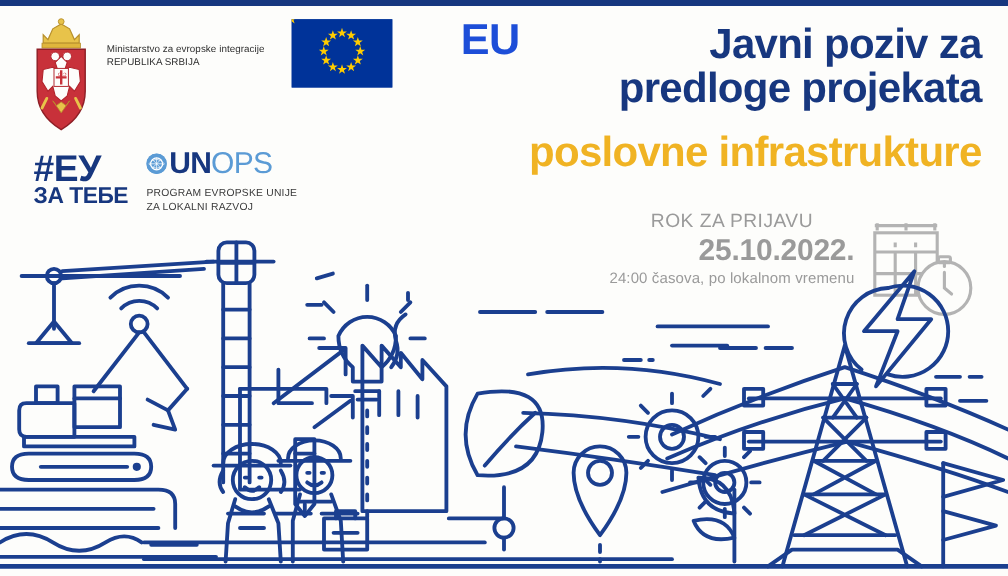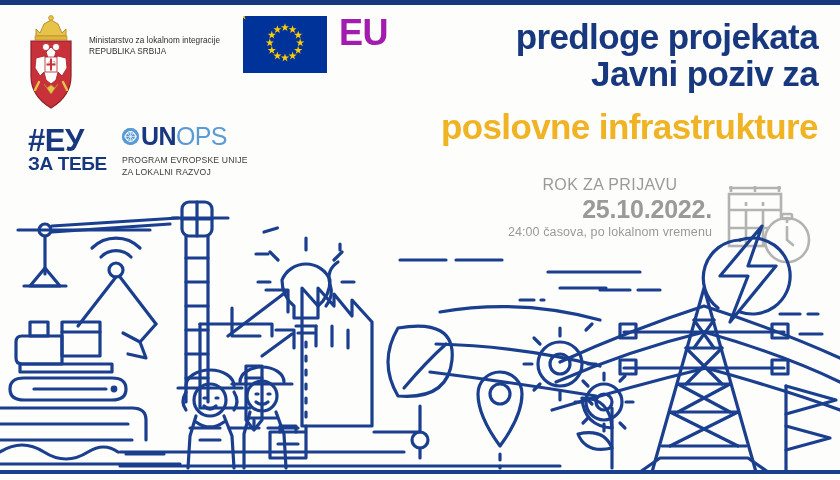--- a/index.html
+++ b/index.html
@@ -17,21 +17,21 @@
   .gov-block{position:absolute;left:22px;top:14px;display:flex;align-items:flex-start;}
   .coa{width:58px;height:98px;position:relative;}
   .ministry-txt{margin-left:9px;padding-top:22px;color:#2f2f2f;line-height:1.32;}
   .ministry-l1{font-size:8.2px;letter-spacing:.05px;white-space:nowrap;}
   .ministry-l2{font-size:8.2px;letter-spacing:.05px;white-space:nowrap;}
 
   
   .eu-block{position:absolute;left:243px;top:16px;display:flex;align-items:flex-start;}
   .eu-flag{width:84px;height:57px;background:#003399;position:relative;flex:none;}
   .eu-words{margin-left:12px;line-height:.92;}
-  .eu-word-eu{font-size:36px;font-weight:bold;color:#a21caf;letter-spacing:-.5px;}
+  .eu-word-eu{font-size:36px;font-weight:bold;color:#1d4ed8;letter-spacing:-.5px;margin-left:45px;}
   .eu-word-pro{font-size:34px;font-weight:bold;color:#f0b323;letter-spacing:-.5px;margin-top:1px;}
 
   
   .eubeside{position:absolute;left:28px;top:126px;line-height:.94;}
   .eubeside div{font-size:31px;font-weight:bold;color:#17377f;letter-spacing:-.4px;}
   .eubeside .l2{font-size:19px;}
 
   
   .unops{position:absolute;left:122px;top:124px;}
   .unops-top{display:flex;align-items:center;}
@@ -83,21 +83,21 @@
         <path d="M29 44.5 L29 56.5 M24.5 50.5 L33.5 50.5" stroke="#c8313a" stroke-width="2"></path>
 
         <text x="26.4" y="49.6" font-size="4" fill="#c8313a">C</text>
         <text x="30.6" y="49.6" font-size="4" fill="#c8313a">Ɔ</text>
 
         <path d="M22 70 L29 80 L36 70 L33 74 L29 71 L25 74 Z" fill="#e8c34a" stroke="#b8902c" stroke-width=".7"></path>
         <path d="M17 68 L13 76 M41 68 L45 76" stroke="#e8c34a" stroke-width="2.4" stroke-linecap="round"></path>
       </svg>
     </div>
     <div class="ministry-txt">
-      <div class="ministry-l1">Ministarstvo za lokalnom integracije</div>
+      <div class="ministry-l1">Ministarstvo za evropske integracije</div>
       <div class="ministry-l2">REPUBLIKA SRBIJA</div>
     </div>
   </div>
 
   <div class="eu-block">
     <div class="eu-flag">
       <svg width="84" height="57" viewBox="0 0 84 57">
         <rect width="84" height="57" fill="#003399"></rect>
         <g fill="#ffcc00">
           <g id="s">
@@ -142,22 +142,22 @@
       </div>
       <div class="unops-word"><span class="un">UN</span><span class="ops">OPS</span></div>
     </div>
     <div class="unops-sub">
       <div>PROGRAM EVROPSKE UNIJE</div>
       <div>ZA LOKALNI RAZVOJ</div>
     </div>
   </div>
 
   <div class="headline">
+    <div class="hl-line">Javni poziv za</div>
     <div class="hl-line">predloge projekata</div>
-    <div class="hl-line">Javni poziv za</div>
     <div class="hl-line gold">poslovne infrastrukture</div>
   </div>
 
   <div class="deadline">
     <div class="dl-label">ROK ZA PRIJAVU</div>
     <div class="dl-date">25.10.2022.</div>
     <div class="dl-note">24:00 časova, po lokalnom vremenu</div>
   </div>
 
   <div class="cal-icon">

